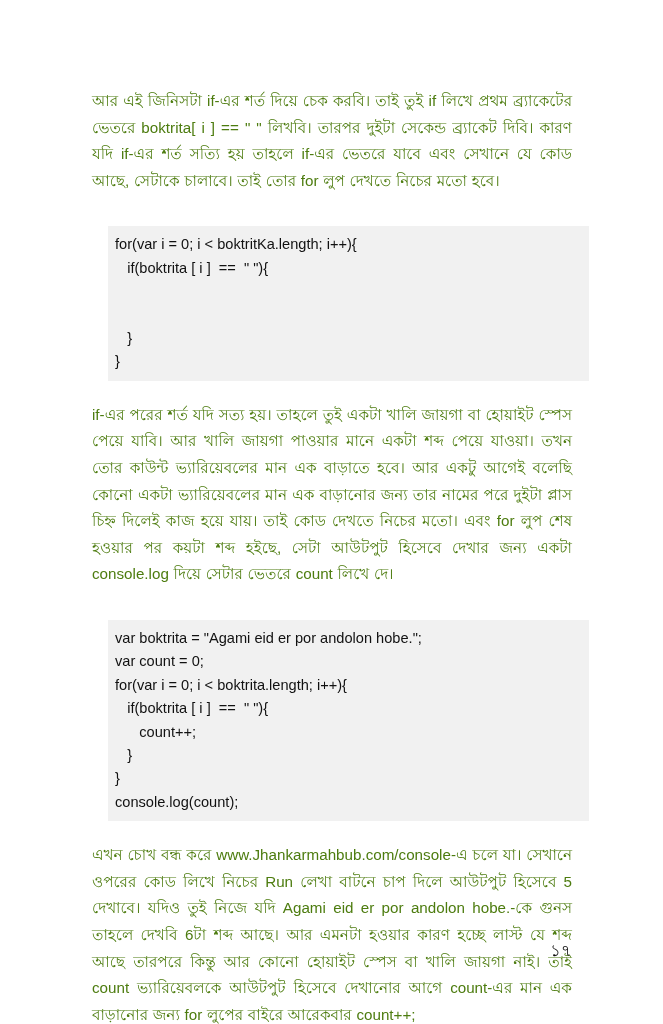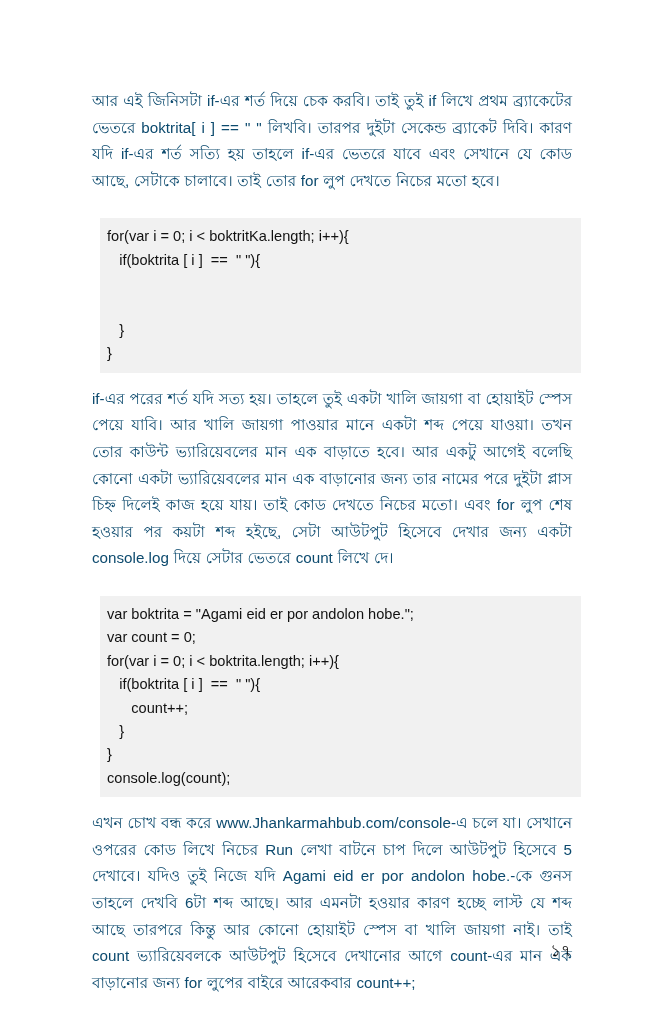--- a/index.html
+++ b/index.html
@@ -20,36 +20,36 @@
     box-sizing: border-box;
     padding: 88px 91px 0 92px;
   }
   .para {
     margin: 0;
     text-align: justify;
     text-justify: inter-word;
     font-family: "Liberation Sans", "DejaVu Sans", sans-serif;
     font-size: 15.2px;
     line-height: 26.6px;
-    color: #0c4a6e;
+    color: #4d7c0f;
     letter-spacing: 0px;
     word-spacing: 0.5px;
     -webkit-font-smoothing: none;
   }
   .code-block {
     background: #f1f1f1;
     font-family: "Liberation Sans", "DejaVu Sans", sans-serif;
     font-size: 14.6px;
     line-height: 23.4px;
     color: #111111;
     white-space: pre;
     padding: 7px 6px 7px 7px;
     box-sizing: border-box;
     width: 481px;
-    margin: 8px;
+    margin: 16px;
     overflow: hidden;
   }
   .gap-before-code { height: 16px; }
   .gap-after-code  { height: 5px; }
 
   .page-number {
     position: absolute;
     right: 91px;
     bottom: 59px;
     font-family: "Liberation Sans", "DejaVu Sans", sans-serif;

